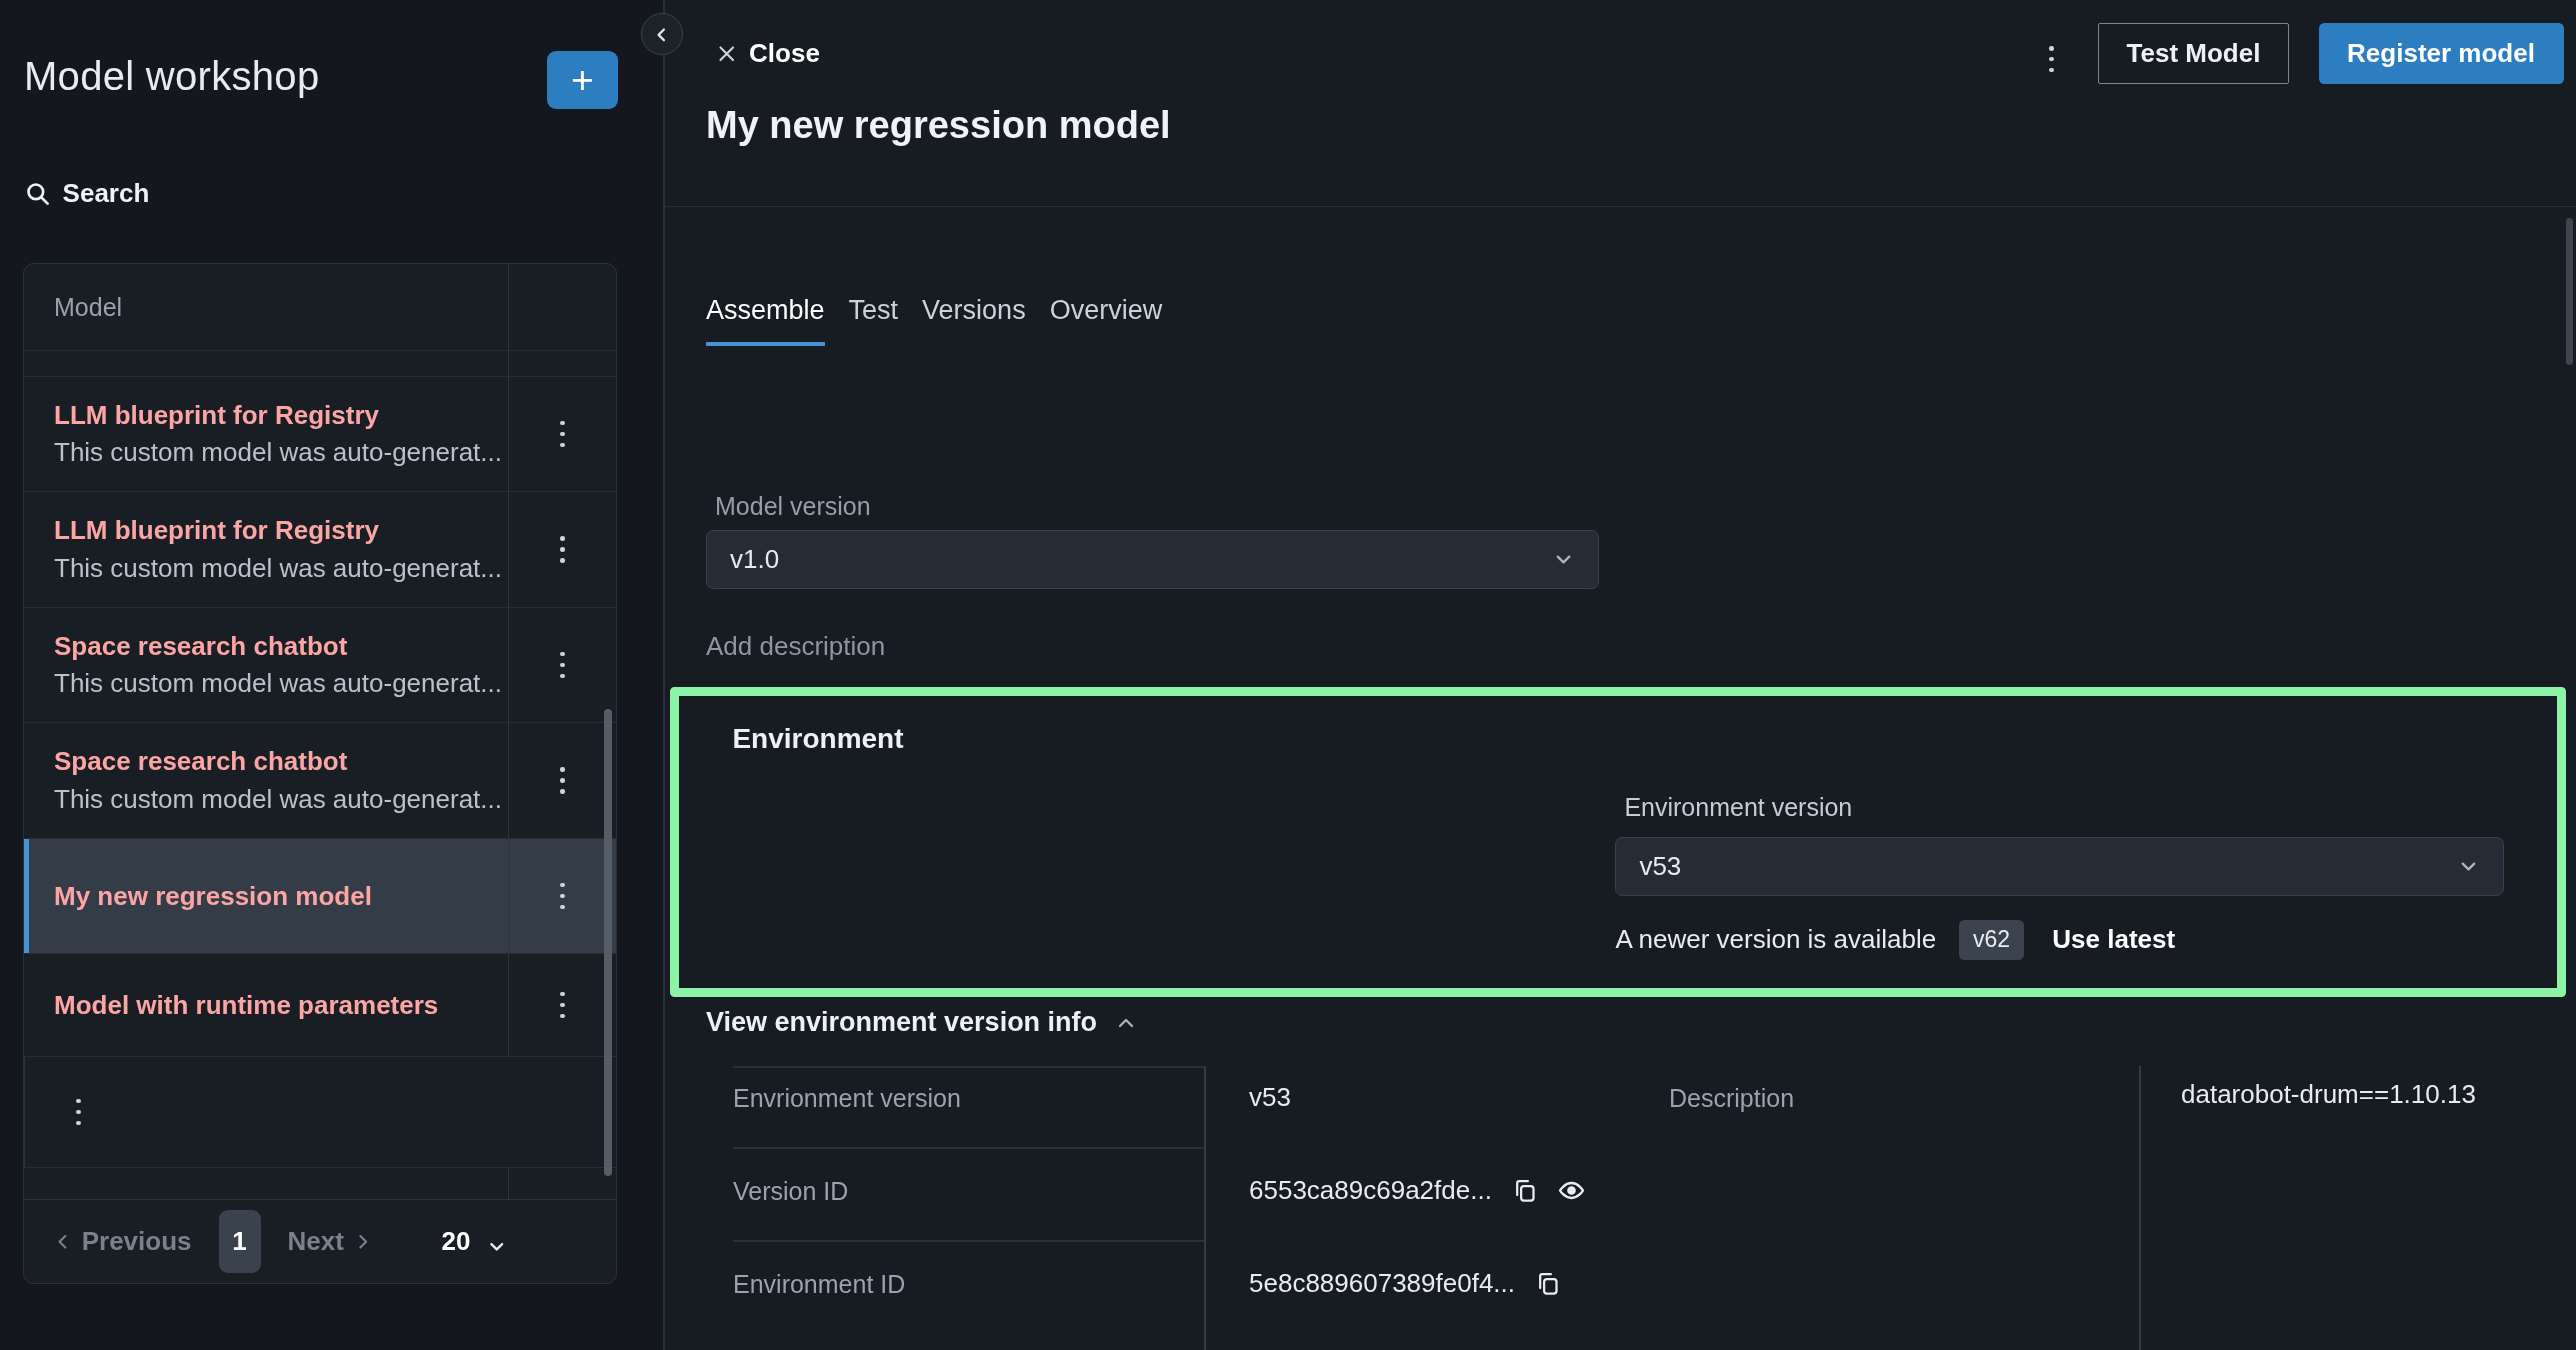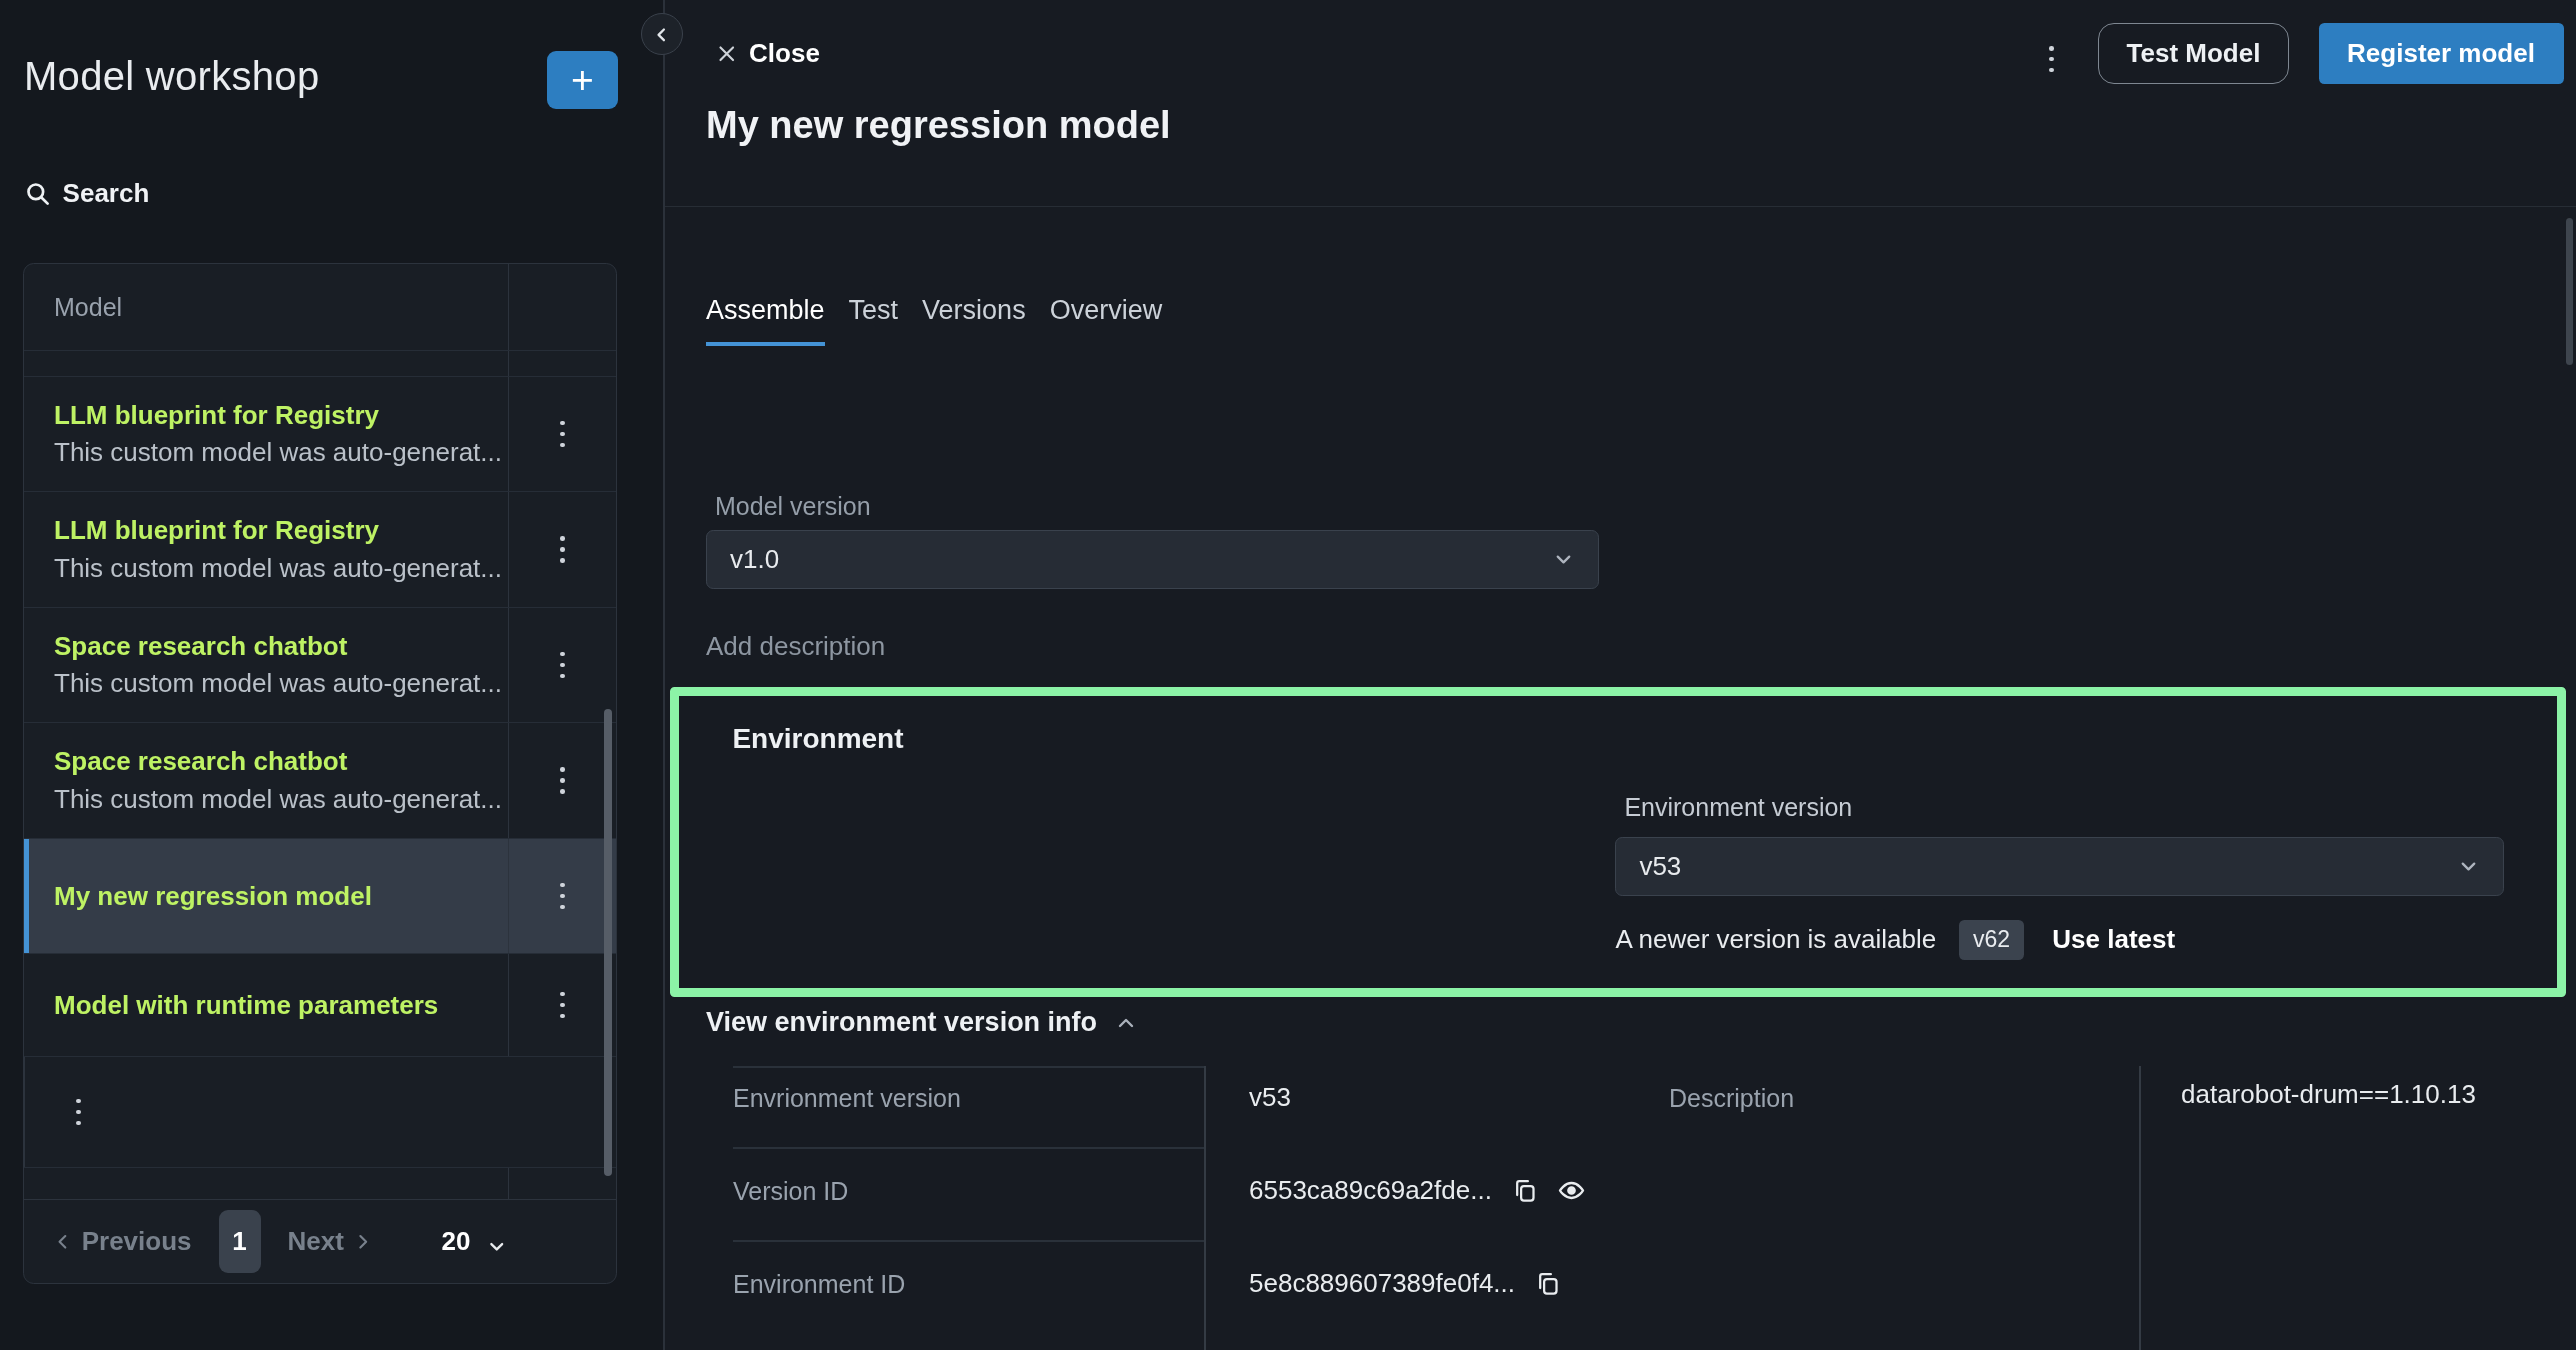--- a/index.html
+++ b/index.html
@@ -19,21 +19,21 @@
   .mtable { position:absolute; left:23px; top:263px; width:594px; height:1021px;
             border:1.8px solid #2c333d; border-radius:10.7px; background:#191e25;
             display:flex; flex-direction:column; overflow:hidden; }
   .thead { height:86px; display:flex; align-items:center; color:#99a2ad; font-size:25px; flex:none; }
   .cell-main { flex:1; padding-left:30px; min-width:0; }
   .cell-action { width:108px; flex:none; align-self:stretch; border-left:1.8px solid #2c333d;
                  display:flex; align-items:center; justify-content:center; }
   .thinrow { height:26px; border-top:1.8px solid #262d37; display:flex; flex:none; }
   .trow { border-top:1.8px solid #262d37; display:flex; flex:none; position:relative; cursor:pointer; }
   .trow .titles { flex:1; min-width:0; padding-left:30px; display:flex; flex-direction:column; justify-content:center; }
-  .rtitle { font-size:26px; font-weight:700; color:#bef264; white-space:nowrap; overflow:hidden; }
+  .rtitle { font-size:26px; font-weight:700; color:#fca5a5; white-space:nowrap; overflow:hidden; }
   .rsub { font-size:26px; color:#bac1c9; margin-top:6.3px; white-space:nowrap; overflow:hidden; }
   .trow.selected { background:#343c48; }
   .trow.selected::before { content:""; position:absolute; left:0; top:0; bottom:0; width:5.4px; background:#4493d6; }
   .trow.partial { overflow:hidden; }
   .trow.partial .titles { justify-content:flex-start; padding-top:29px; }
   .kebab { display:flex; flex-direction:column; gap:6.3px; padding:9px; cursor:pointer; }
   .kebab i { width:4.5px; height:4.5px; border-radius:50%; background:#cfd4db; }
   .s-scroll { position:absolute; right:3.6px; top:445px; width:8px; height:467px; border-radius:4.5px; background:#565d67; cursor:pointer; }
 
   .pagination { margin-top:auto; height:84px; border-top:1.8px solid #2c333d; flex:none;
@@ -48,21 +48,21 @@
                   background:#1d2229; border:1.8px solid #3a414b; display:flex; align-items:center;
                   justify-content:center; z-index:6; cursor:pointer; }
 
   
   .main { position:absolute; left:665px; top:0; width:1911px; height:1351px; background:#171b22; }
   .mheader { position:absolute; left:0; top:0; width:100%; height:207px; border-bottom:1.8px solid #272d35; }
   .close { position:absolute; left:51px; top:38px; display:flex; align-items:center; gap:11.6px;
            font-size:26px; font-weight:700; color:#fff; cursor:pointer; }
   .mkebab { position:absolute; left:1375px; top:37px; }
   .btn-test { position:absolute; left:1433px; top:23px; width:191px; height:61px; background:transparent;
-              border:1.8px solid #7e8791; border-radius:16px; color:#eef1f4; font-size:26px; font-weight:700;
+              border:1.8px solid #7e8791; border-radius:2px; color:#eef1f4; font-size:26px; font-weight:700;
               font-family:"Liberation Sans",sans-serif; cursor:pointer; }
   .btn-register { position:absolute; right:12.5px; top:23px; width:245px; height:61px; background:#2d7ec1;
                   border:none; border-radius:5.4px; color:#fff; font-size:26px; font-weight:700;
                   font-family:"Liberation Sans",sans-serif; cursor:pointer; }
   .mtitle { position:absolute; left:41px; top:104px; font-size:38px; font-weight:600; color:#f0f2f5; }
 
   .tabs { position:absolute; left:41px; top:295px; display:flex; gap:24px; font-size:27px; color:#ccd2d9; }
   .tab { padding-bottom:16px; cursor:pointer; border-bottom:4.5px solid transparent; }
   .tab.active { color:#fff; border-bottom-color:#4493d6; }
 

